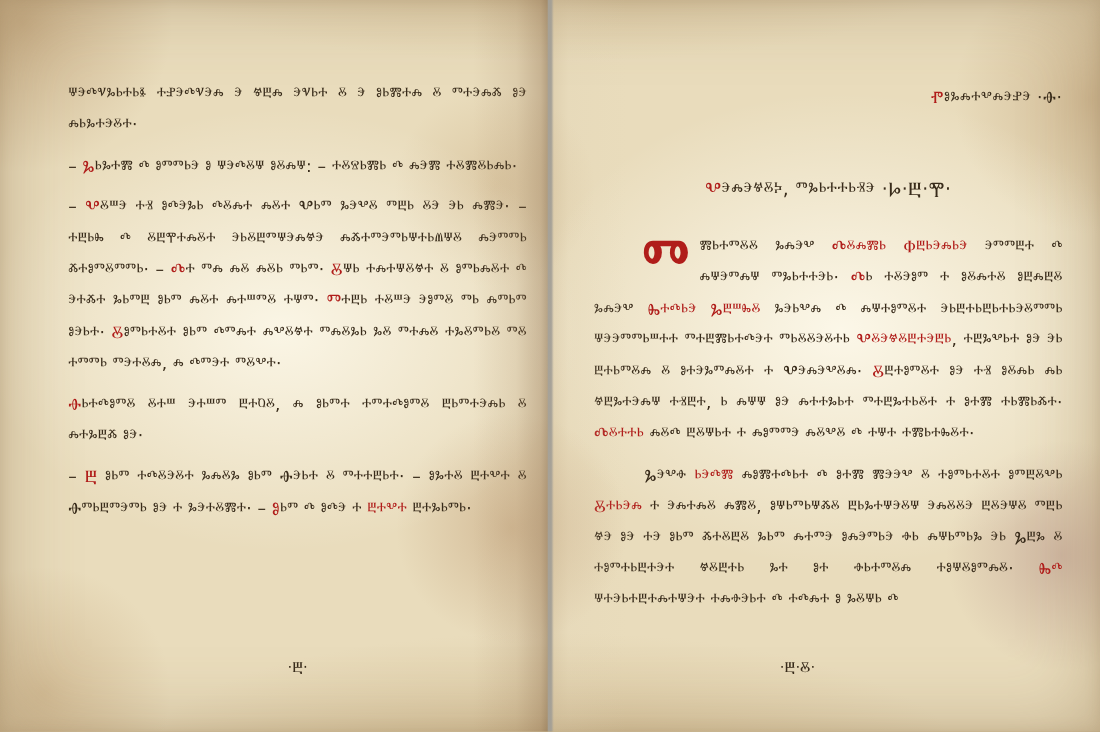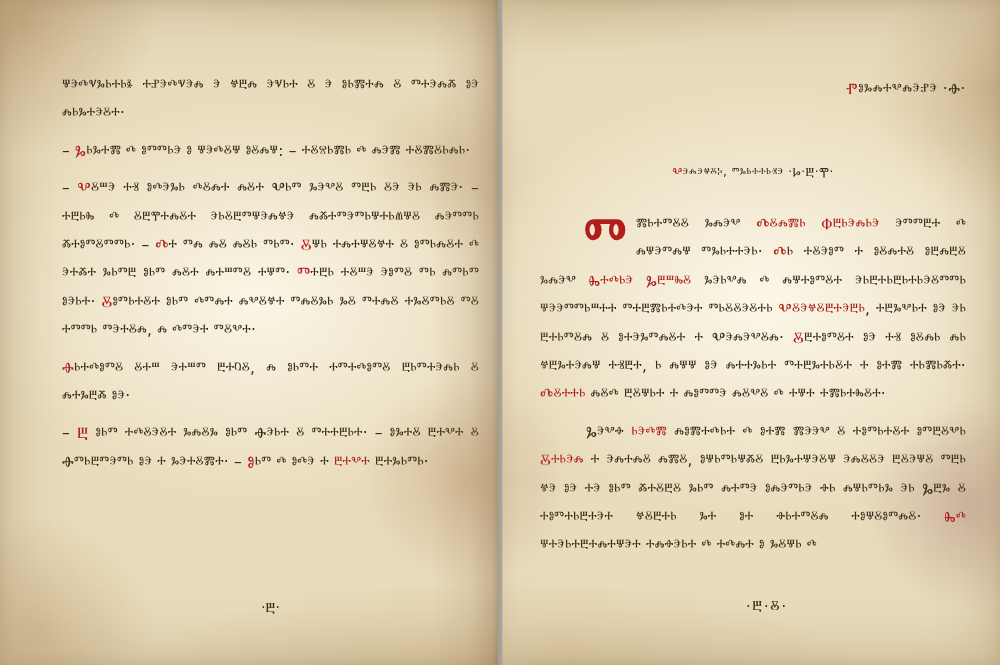--- a/index.html
+++ b/index.html
@@ -46,35 +46,35 @@
     color:#382b1a;letter-spacing:.2px;
   }
   .para.indent{text-indent:46px;}
   .seg-ink{color:#382b1a;}
   .seg-red{color:#b01d1a;}
   .chapter-heading{
     text-align:right;font-size:15.5px;line-height:22px;
     margin:0 0 61px 0;color:#382b1a;letter-spacing:.5px;
   }
   .chapter-subtitle{
-    text-align:center;font-size:12px;line-height:22px;
+    text-align:center;font-size:17px;line-height:22px;
     margin:0 0 27px 0;color:#382b1a;letter-spacing:.5px;
   }
   .dropcap{
     float:left;color:#b01d1a;
     font-size:50px;line-height:40px;
     margin:6px 10px 0 0;padding-left:44px;
     font-weight:bold;
   }
   .pagenum{
     position:absolute;top:599px;text-align:center;
     font-size:13.5px;color:#382b1a;
   }
   .pagenum-left{left:62px;width:417px;}
-  .pagenum-right{left:553px;width:426px;font-family:Liberation Mono, monospace;}
+  .pagenum-right{left:512px;width:426px;}
 </style>
 </head>
 <body>
 
 <div class="spread">
 
   <div class="page-col col-left">
     <div>
         <p class="para"><span class="seg-ink">ⱋⰵⰴⱌⰳⱃⰰⱃⱛ ⰰⱀⰵⰴⱌⰵⰾ ⰵ ⱍⰱⰾ ⰵⱌⱃⰰ ⰻ ⰵ ⱁⱃⰿⰰⰾ ⰻ ⱅⰰⰵⰾⰶ ⱁⰵ ⰾⱃⰳⰰⰵⰻⰰ·</span></p>
         <p class="para"><span class="seg-ink">– </span><span class="seg-red">Ⰳ</span><span class="seg-ink">ⱃⰳⰰⰿ ⰴ ⱁⱅⱅⱃⰵ ⱁ ⱋⰵⰴⰻⱋ ⱁⰻⰾⱋ: – ⰰⰻⱄⱃⰿⱃ ⰴ ⰾⰵⰿ ⰰⰻⰿⰻⱃⰾⱃ·</span></p>

